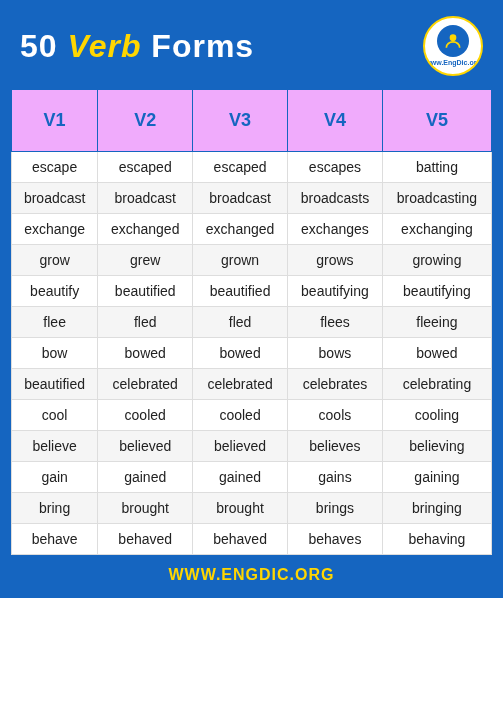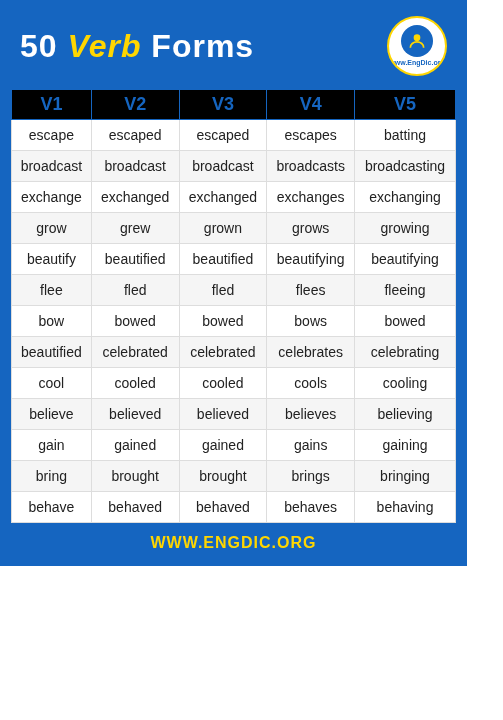--- a/index.html
+++ b/index.html
@@ -3,21 +3,21 @@
   <meta charset="utf-8">
   <style>
     * { margin: 0; padding: 0; box-sizing: border-box; }
     body {
       width: 503px;
       min-height: 720px;
       font-family: Arial, sans-serif;
       background: #fff;
     }
     .outer {
-      width: 467px;
+      width: 503px;
       background: #1565c0;
       padding: 8px;
     }
     .header {
       background: #1565c0;
       display: flex;
       align-items: center;
       justify-content: space-between;
       padding: 8px 12px 10px 12px;
     }
@@ -67,25 +67,25 @@
     }
     .table-wrapper {
       background: #fff;
       border: 3px solid #1565c0;
     }
     table {
       width: 100%;
       border-collapse: collapse;
     }
     thead tr th {
-      background: #000000;
+      background: #f0abfc;
       color: #1565c0;
       font-weight: 900;
       font-size: 18px;
-      padding: 4px 4px;
+      padding: 20px 4px;
       text-align: center;
       border: 1px solid #1565c0;
     }
     tbody tr td {
       text-align: center;
       font-size: 14px;
       color: #222;
       padding: 7px 4px;
       border: 1px solid #ccc;
       border-color: #ddd;

